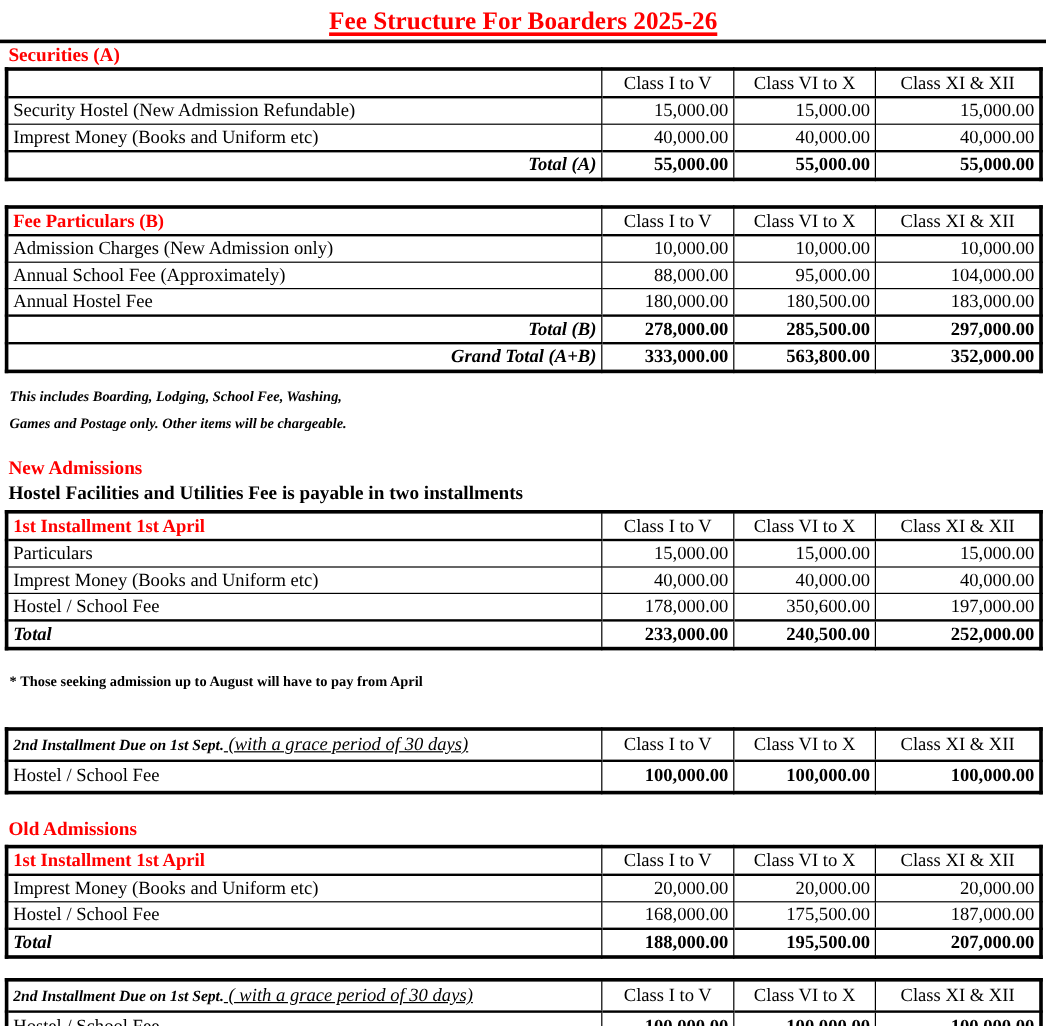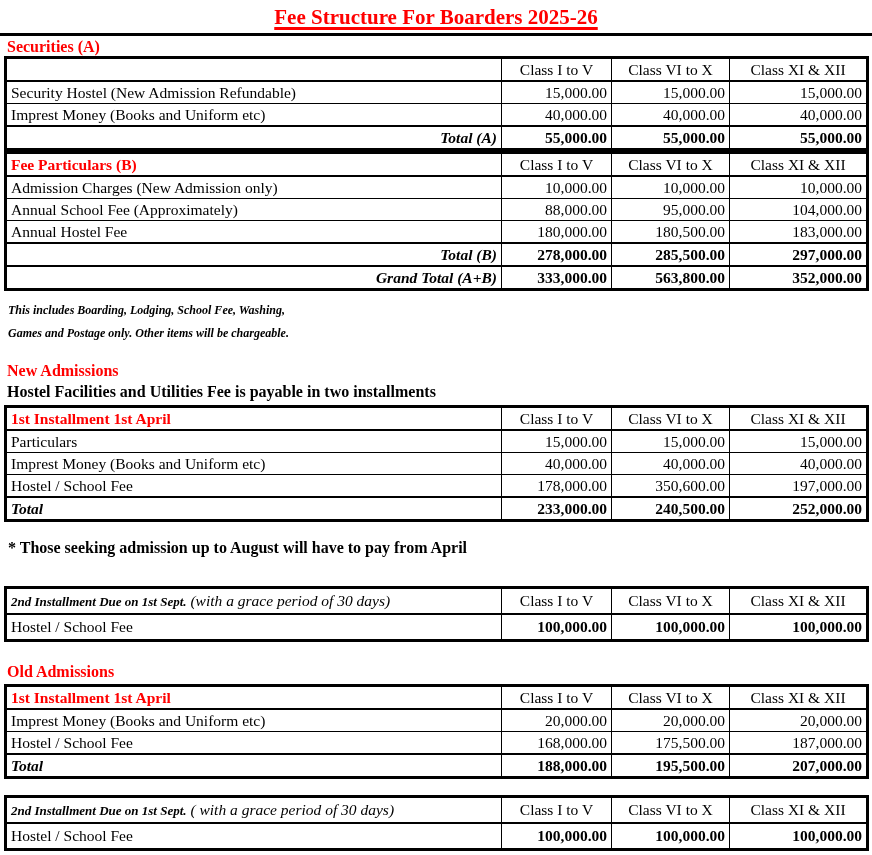--- a/index.html
+++ b/index.html
@@ -56,37 +56,37 @@
   tr.total td { border-top-width:2.5px; }
 
   td.c-head { font-weight:normal; text-align:center; padding:1px 2px; }
   td.red-head { color:#ff0000; font-weight:bold; }
   td.num { text-align:right; padding-right:5px; }
   td.b, .b { font-weight:bold; }
   td.tot-r { text-align:right; font-weight:bold; font-style:italic; padding-right:7px; }
   td.tot-l { text-align:left; font-weight:bold; font-style:italic; }
 
   .mixed-head .bi { font-weight:bold; font-style:italic; font-size:13px; }
-  .mixed-head .it { font-style:italic; font-size:15.5px; }
+  .mixed-head .it { font-style:italic; font-size:15.5px;text-decoration:underline; }
 
   .doc-note {
     font-weight:bold;
     font-style:italic;
     font-size:12px;
     line-height:23px;
     margin:8px 0 0 8px;
   }
   .plain-note {
     font-weight:bold;
-    font-size:16px;
+    font-size:12px;
     line-height:20px;
     margin:16px 0 0 8px;
   }
 
-  .gap-t2 { }
+  .gap-t2 { margin-top:20px; }
   .gap-na { margin-top:15px; }
   .gap-sub { margin-top:1px; }
   .gap-t3 { margin-top:4px; }
   .gap-t4 { margin-top:28px; }
   .gap-old { margin-top:19px; }
   .gap-t5 { margin-top:3px; }
   .gap-t6 { margin-top:16px; }
 </style>
 </head>
 <body>

